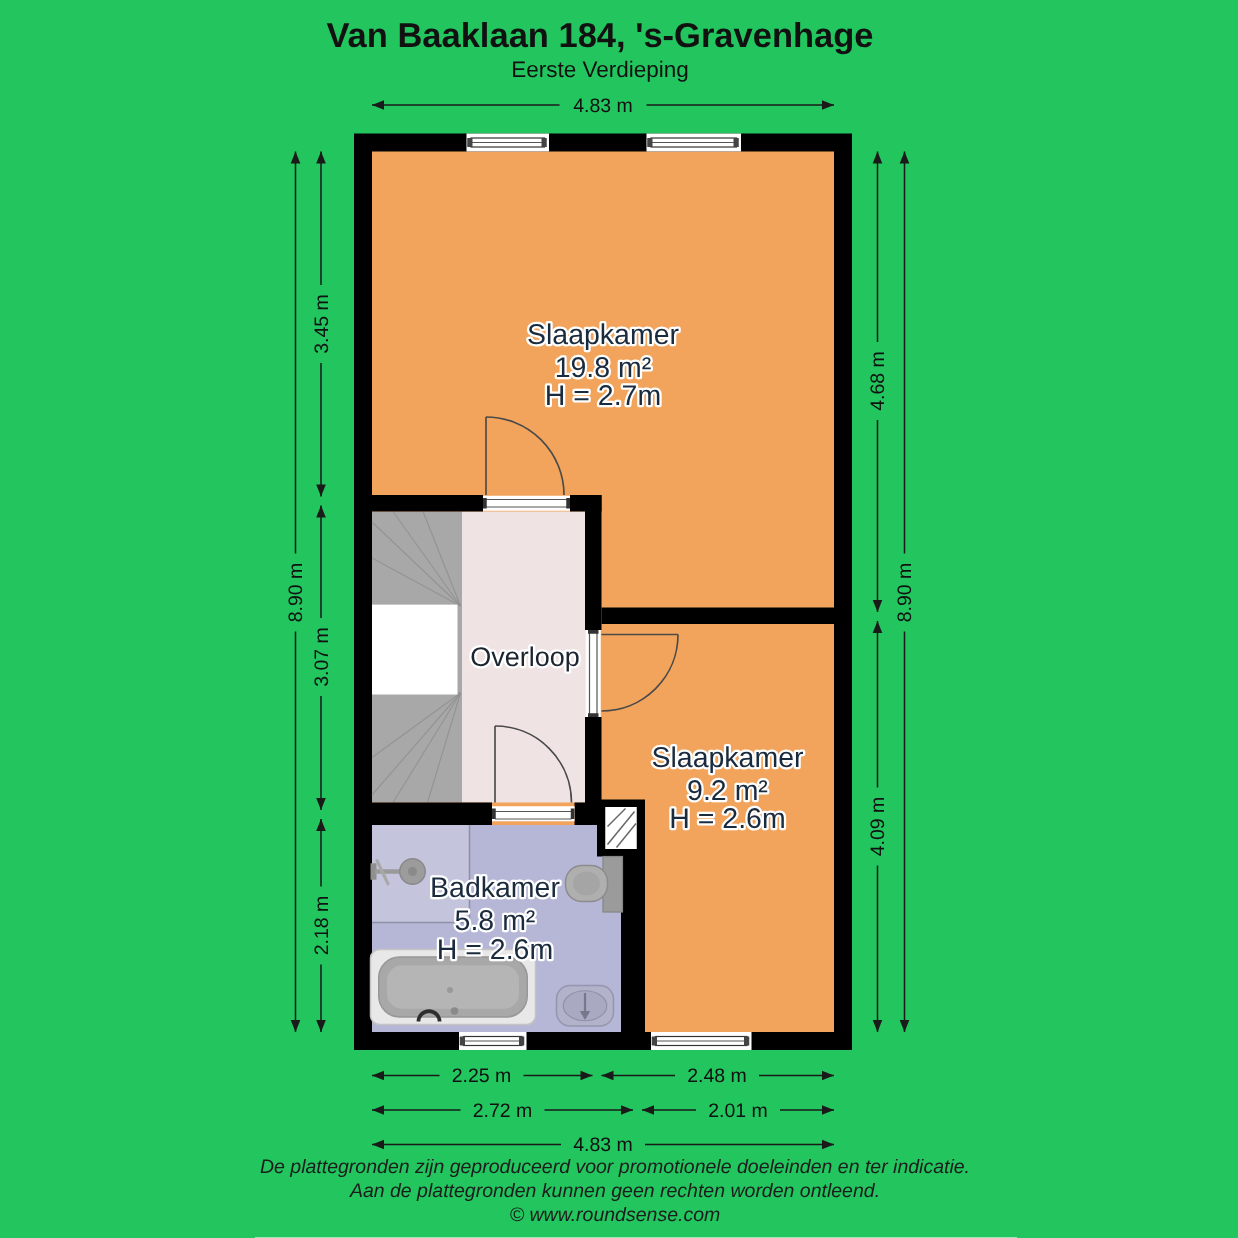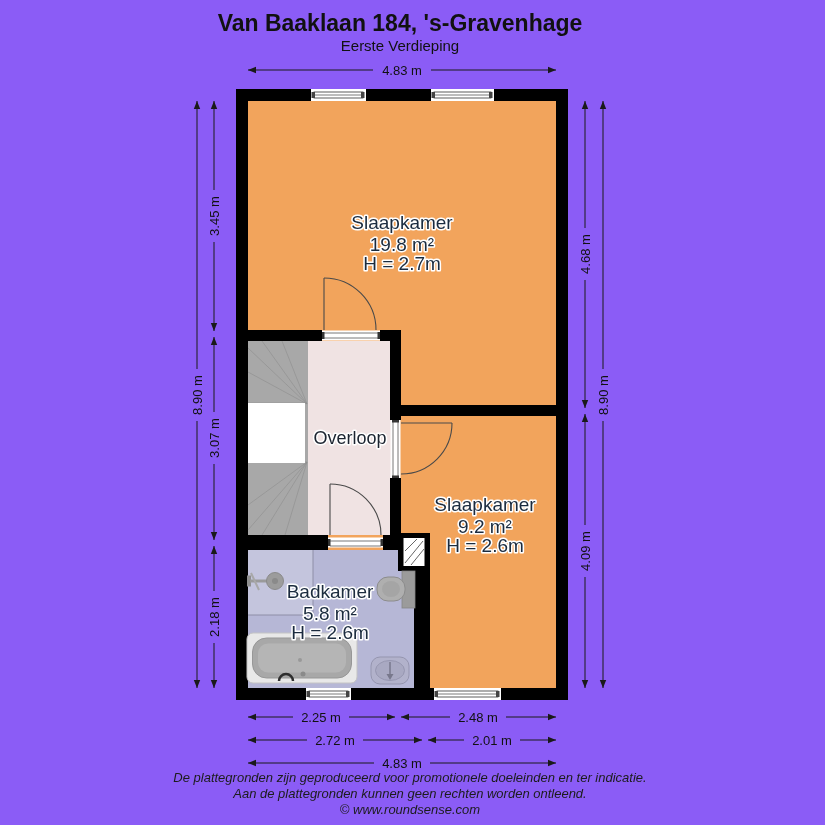--- a/index.html
+++ b/index.html
@@ -1,16 +1,16 @@
 <!DOCTYPE html>
 <html><head>
 <meta charset="utf-8">
 <style>
   html,body{margin:0;padding:0;background:#ffffff;}
-  .page{position:relative;width:825px;height:825px;background:#8b5cf6;
+  .page{position:relative;width:825px;height:825px;background:#22c55e;
         font-family:"Liberation Sans", sans-serif;overflow:hidden;}
   svg{display:block;}
   text{text-anchor:middle;}
   .title{font-size:23px;font-weight:bold;fill:#111111;}
   .subtitle{font-size:15px;fill:#111111;}
   .room-label{font-size:19px;fill:#1b2b3e;paint-order:stroke;stroke:#ffffff;
               stroke-width:3px;stroke-linejoin:round;}
   .overloop-label{font-size:18px;fill:#1c2430;paint-order:stroke;stroke:#ffffff;
               stroke-width:3px;stroke-linejoin:round;}
   .dim{font-size:13px;fill:#111111;}

